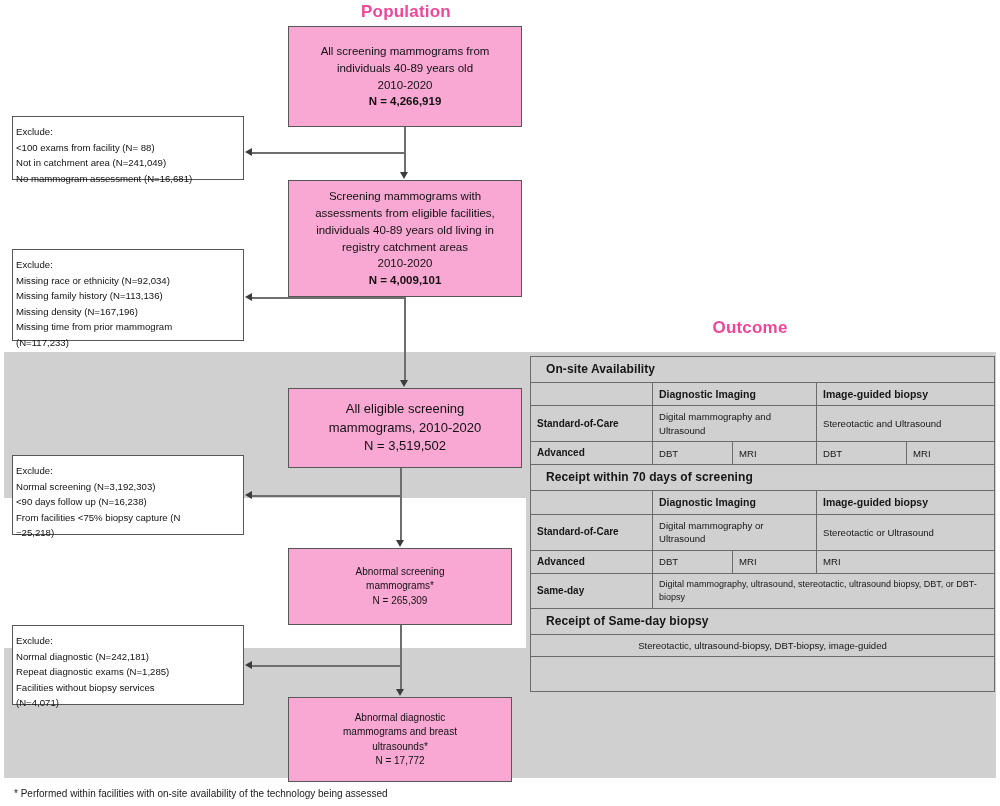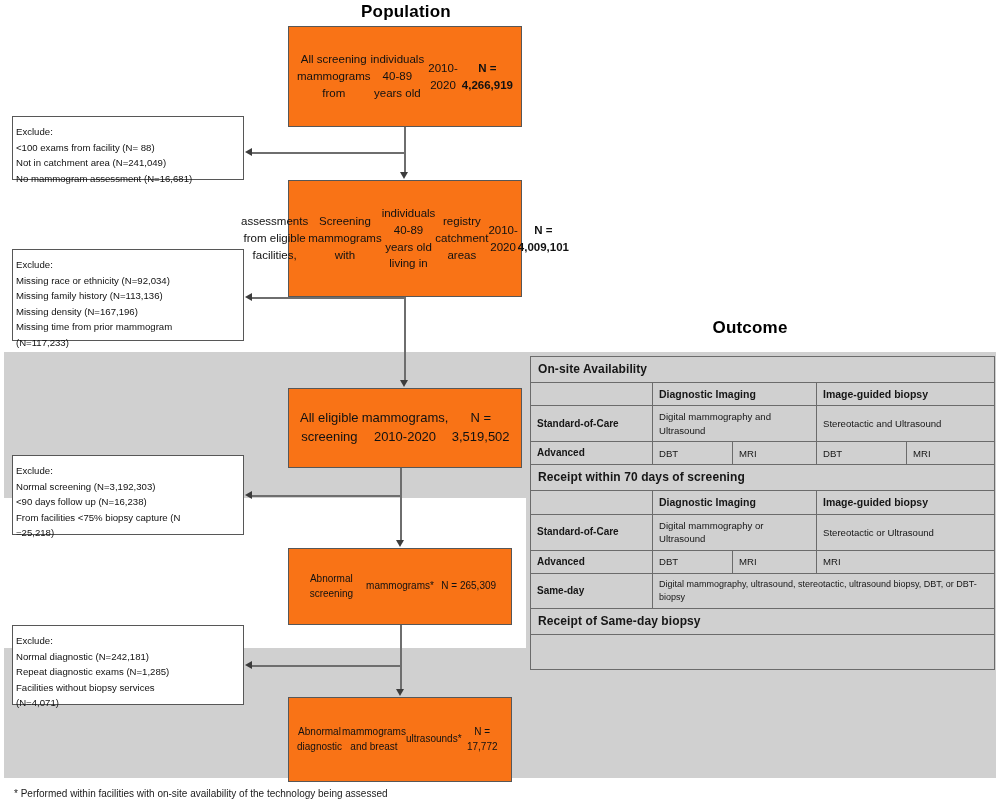--- a/index.html
+++ b/index.html
@@ -27,34 +27,35 @@
   #band-upper { left: 4px;  top: 352px; width: 992px; height: 146px; }
   #band-lower { left: 4px;  top: 648px; width: 992px; height: 130px; }
   #band-right { left: 526px; top: 352px; width: 470px; height: 426px; }
 
   
   .heading {
     position: absolute;
     font-size: 17px;
     font-weight: bold;
     letter-spacing: .2px;
-    color: #000000;
+    color: #ec4899;
     text-align: center;
     white-space: nowrap;
   }
   #title-population { left: 288px; top: 2px; width: 236px; }
   #title-outcome    { left: 620px; top: 318px; width: 260px; }
 
   
   .flowbox {
     position: absolute;
-    background: #f97316;
+    background: #f9a8d4;
     border: 1.6px solid #575757;
     box-sizing: border-box;
     display: flex;
+    flex-direction: column;
     align-items: center;
     justify-content: center;
     text-align: center;
     font-size: 11.5px;
     line-height: 1.45;
     color: #111;
     padding: 4px 8px;
   }
   .flowbox .ln { display: block; width: 100%; }
   .flowbox .nline { font-weight: bold; }
@@ -127,21 +128,21 @@
   #outcome-table td {
     border: 1px solid #6b6b6b;
     padding: 4px 6px;
     vertical-align: middle;
     background: #d0d0d0;
     line-height: 1.4;
   }
   #outcome-table td.sect {
     font-weight: bold;
     font-size: 12px;
-    padding: 4px 7px;
+    padding: 4px 15px;
     letter-spacing: .1px;
   }
   #outcome-table td.rowhdr {
     font-weight: bold;
     font-size: 10px;
     margin-left: 20px;
   }
   #outcome-table td.colhdr {
     font-weight: bold;
     font-size: 10.5px;
@@ -174,22 +175,22 @@
   <div class="heading" id="title-outcome">Outcome</div>
 
   <div class="flowbox" id="box-pop">
     <span class="ln">All screening mammograms from</span>
     <span class="ln">individuals 40-89 years old</span>
     <span class="ln">2010-2020</span>
     <span class="ln nline">N = 4,266,919</span>
   </div>
 
   <div class="flowbox" id="box-screen">
+    <span class="ln">Screening mammograms with</span>
     <span class="ln">assessments from eligible facilities,</span>
-    <span class="ln">Screening mammograms with</span>
     <span class="ln">individuals 40-89 years old living in</span>
     <span class="ln">registry catchment areas</span>
     <span class="ln">2010-2020</span>
     <span class="ln nline">N = 4,009,101</span>
   </div>
 
   <div class="flowbox" id="box-eligible">
     <span class="ln">All eligible screening</span>
     <span class="ln">mammograms, 2010-2020</span>
     <span class="ln">N = 3,519,502</span>
@@ -315,20 +316,23 @@
         <td colspan="2">MRI</td>
       </tr>
       <tr>
         <td class="rowhdr">Same-day</td>
         <td class="tiny" colspan="4">Digital mammography, ultrasound, stereotactic, ultrasound biopsy, DBT, or DBT-biopsy</td>
       </tr>
 
       <tr>
         <td class="sect" colspan="5">Receipt of Same-day biopsy</td>
       </tr>
+      <tr>
+        <td class="centered" colspan="5">Stereotactic, ultrasound-biopsy, DBT-biopsy, image-guided</td>
+      </tr>
       <tr class="spacer">
         <td colspan="5"></td>
       </tr>
     </tbody>
   </table>
 
   <div id="footnote">* Performed within facilities with on-site availability of the technology being assessed</div>
 
 </div>
 

